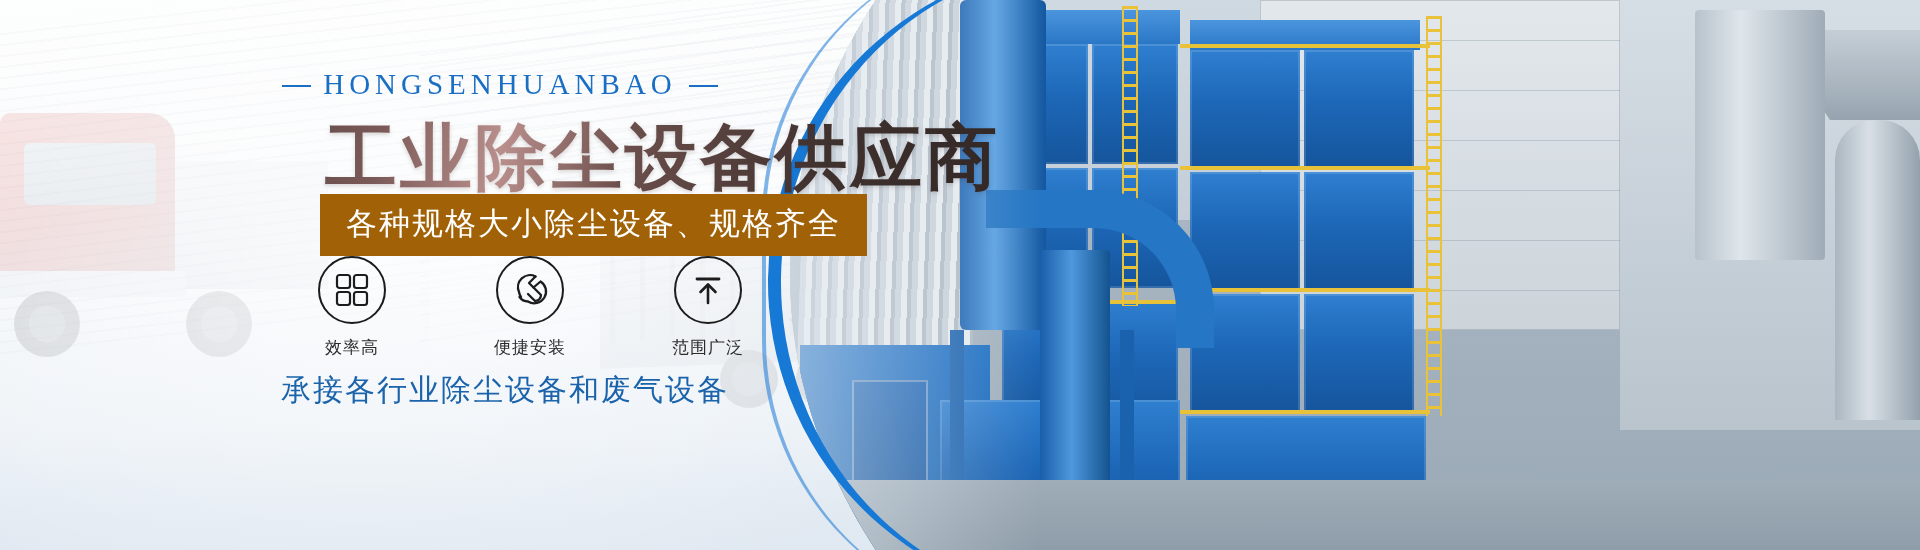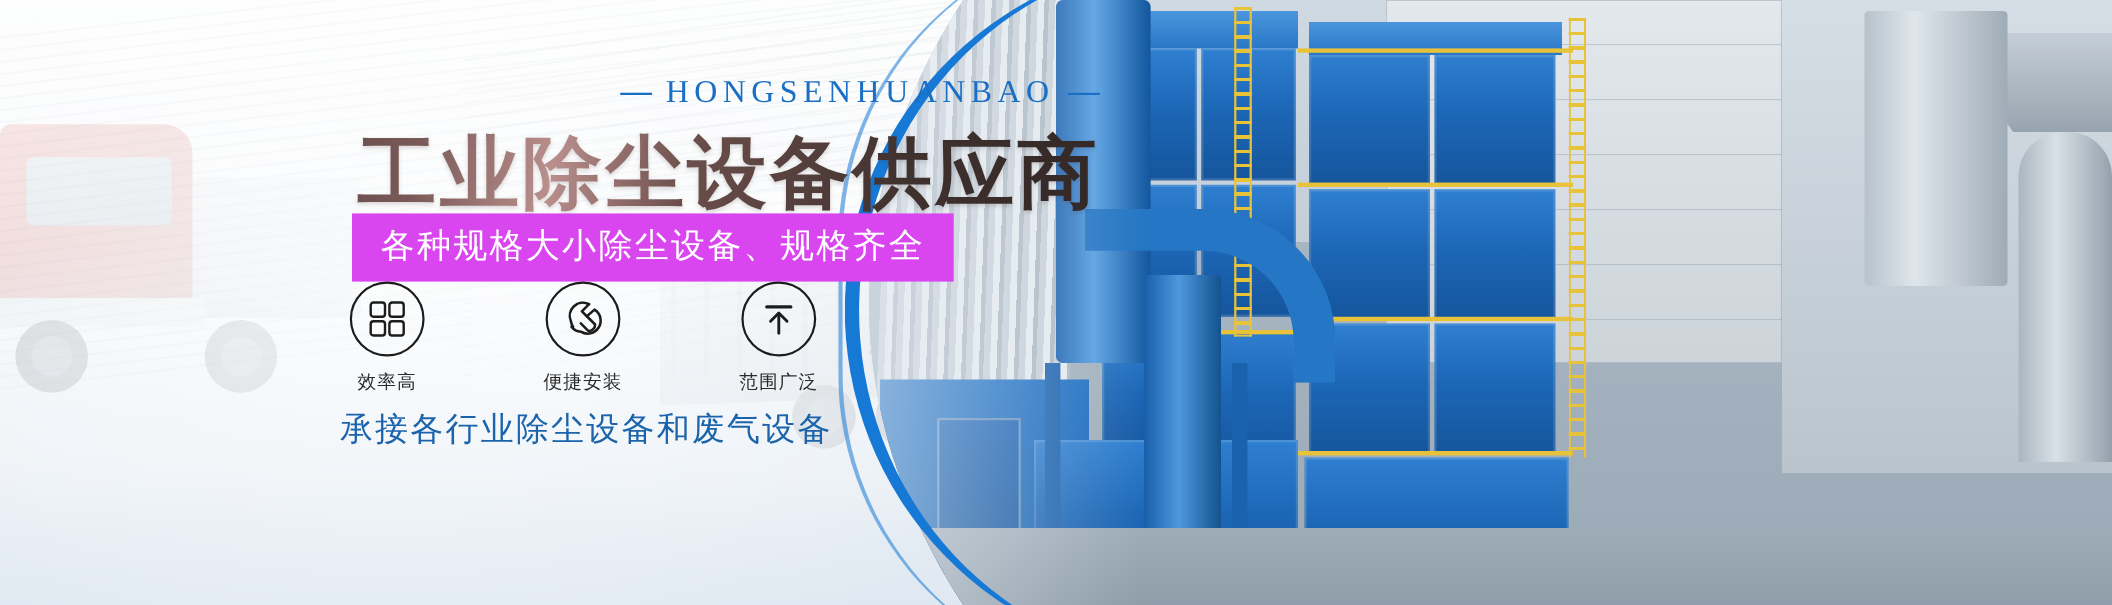--- a/index.html
+++ b/index.html
@@ -231,38 +231,38 @@
     border-left:4px solid rgba(23,121,214,.55);
     border-radius:280px 0 0 280px;
     pointer-events:none;
   }
 
   
   .content{
     position:absolute;left:0;top:0;width:1120px;height:550px;
   }
   .eyebrow{
-    position:absolute;left:0;top:68px;width:1000px;text-align:right;
+    position:absolute;left:0;top:68px;width:1000px;text-align:center;
     font-family:"Liberation Serif", serif;
     font-size:29px;letter-spacing:5px;color:#1a6fc4;white-space:nowrap;
   }
   .eyebrow .dash{font-family:"Liberation Sans",sans-serif;letter-spacing:0;}
   .title{
     position:absolute;left:0;top:110px;width:1000px;text-align:right;
     font-family:"DejaVu Sans","Liberation Sans",sans-serif;
     font-size:72px;font-weight:700;letter-spacing:3px;white-space:nowrap;
     background:linear-gradient(100deg,#3a2f2c 0%,#4a3a36 18%,#7a5a58 38%,#b98f8c 50%,#6c4f4c 62%,#3f312e 82%,#322826 100%);
     -webkit-background-clip:text;background-clip:text;color:transparent;
     -webkit-text-fill-color:transparent;
     text-shadow:none;
     filter:drop-shadow(0 2px 2px rgba(60,40,40,.18));
   }
   .sub-band{
     position:absolute;left:320px;top:194px;
-    background:#d946ef;
+    background:#a16207;
     padding:9px 26px 11px 26px;
     color:#ffffff;font-size:31px;letter-spacing:2px;font-weight:400;
     font-family:"DejaVu Sans","Liberation Sans",sans-serif;
     white-space:nowrap;
   }
   .features{
     position:absolute;left:300px;top:256px;width:460px;
     display:flex;justify-content:space-between;align-items:flex-start;
   }
   .feature{width:104px;text-align:center;}
@@ -272,21 +272,21 @@
     display:flex;align-items:center;justify-content:center;
     background:rgba(255,255,255,.08);
   }
   .flabel{
     margin-top:12px;font-size:17px;color:#2b2b2b;letter-spacing:1px;
     font-family:"DejaVu Sans","Liberation Sans",sans-serif;
   }
   .footline{
     position:absolute;left:0;top:370px;width:1010px;text-align:center;
     font-size:30px;color:#1b64ab;letter-spacing:2px;font-weight:400;
-    font-family:"DejaVu Sans","Liberation Sans",sans-serif;white-space:nowrap;padding-left:28px;
+    font-family:"DejaVu Sans","Liberation Sans",sans-serif;white-space:nowrap;
   }
 </style>
 </head>
 <body>
 
 <div class="banner">
 
   <div class="bg-left">
     <div class="roof"></div>
     <div class="roof2"></div>

